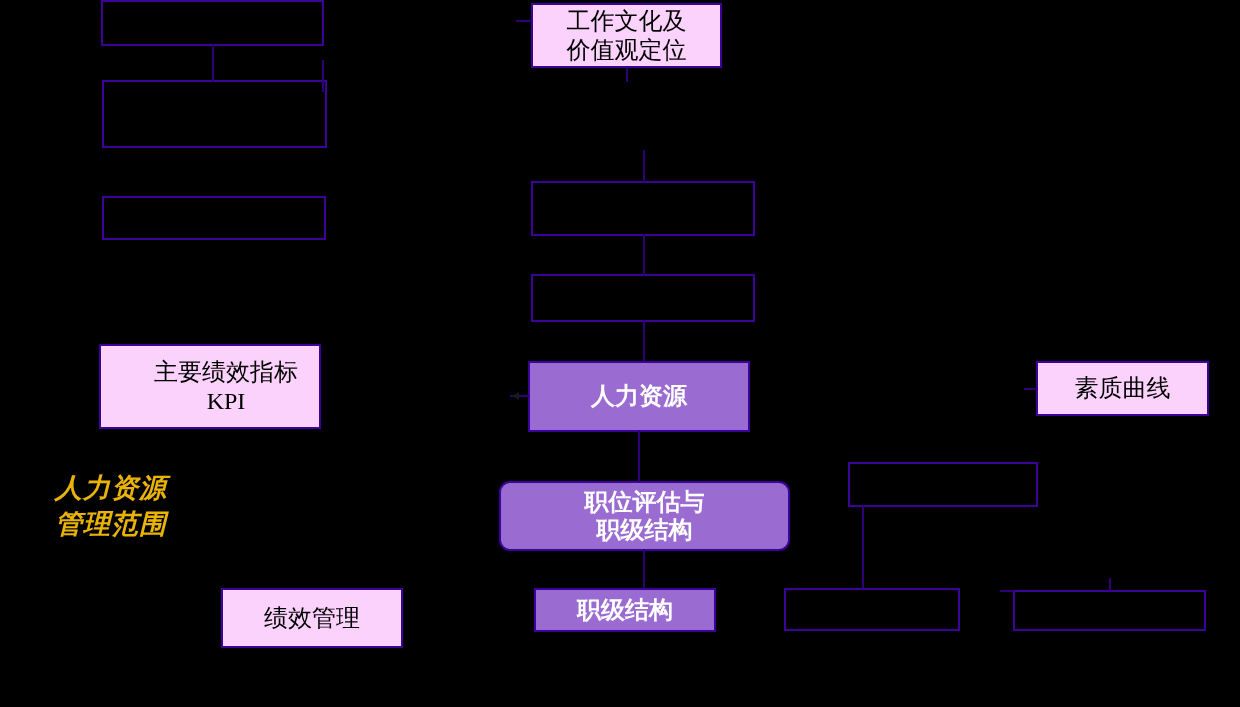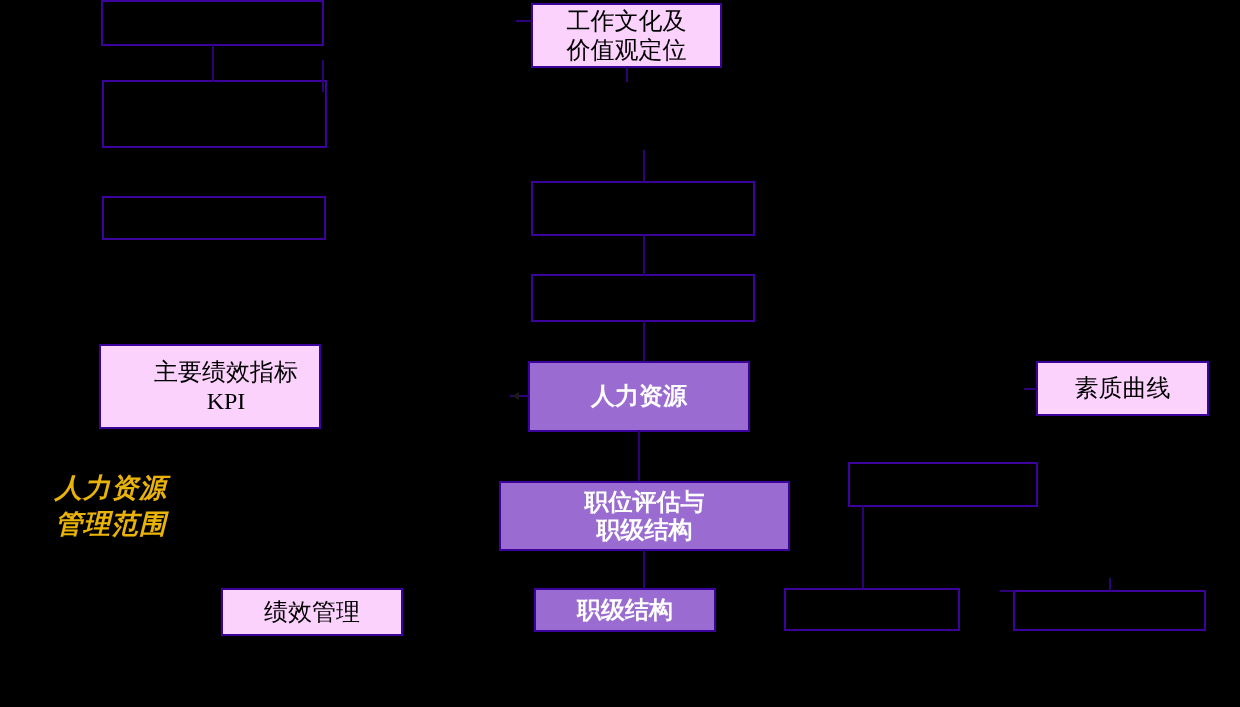--- a/index.html
+++ b/index.html
@@ -107,25 +107,25 @@
       </div>
       <div class="node node-purple" style="left: 528px; top: 361px; width: 222px; height: 71px;">
         <span class="node-label">人力资源</span>
       </div>
       <div class="node node-pink" style="left: 1036px; top: 361px; width: 173px; height: 55px;">
         <span class="node-label">素质曲线</span>
       </div>
       <div class="node node-empty" style="left: 848px; top: 462px; width: 190px; height: 45px;">
         <span class="node-label"></span>
       </div>
-      <div class="node node-purple" style="left: 499px; top: 481px; width: 291px; height: 70px;">
+      <div class="node node-purple" style="left: 499px; top: 481px; width: 291px; height: 70px; border-radius: 11px;">
         <span class="node-label">职位评估与
 职级结构</span>
       </div>
-      <div class="node node-pink" style="left: 221px; top: 588px; width: 182px; height: 48px;">
+      <div class="node node-pink" style="left: 221px; top: 588px; width: 182px; height: 60px;">
         <span class="node-label">绩效管理</span>
       </div>
       <div class="node node-purple" style="left: 534px; top: 588px; width: 182px; height: 44px;">
         <span class="node-label">职级结构</span>
       </div>
       <div class="node node-empty" style="left: 784px; top: 588px; width: 176px; height: 43px;">
         <span class="node-label"></span>
       </div>
       <div class="node node-empty" style="left: 1013px; top: 590px; width: 193px; height: 41px;">
         <span class="node-label"></span>

